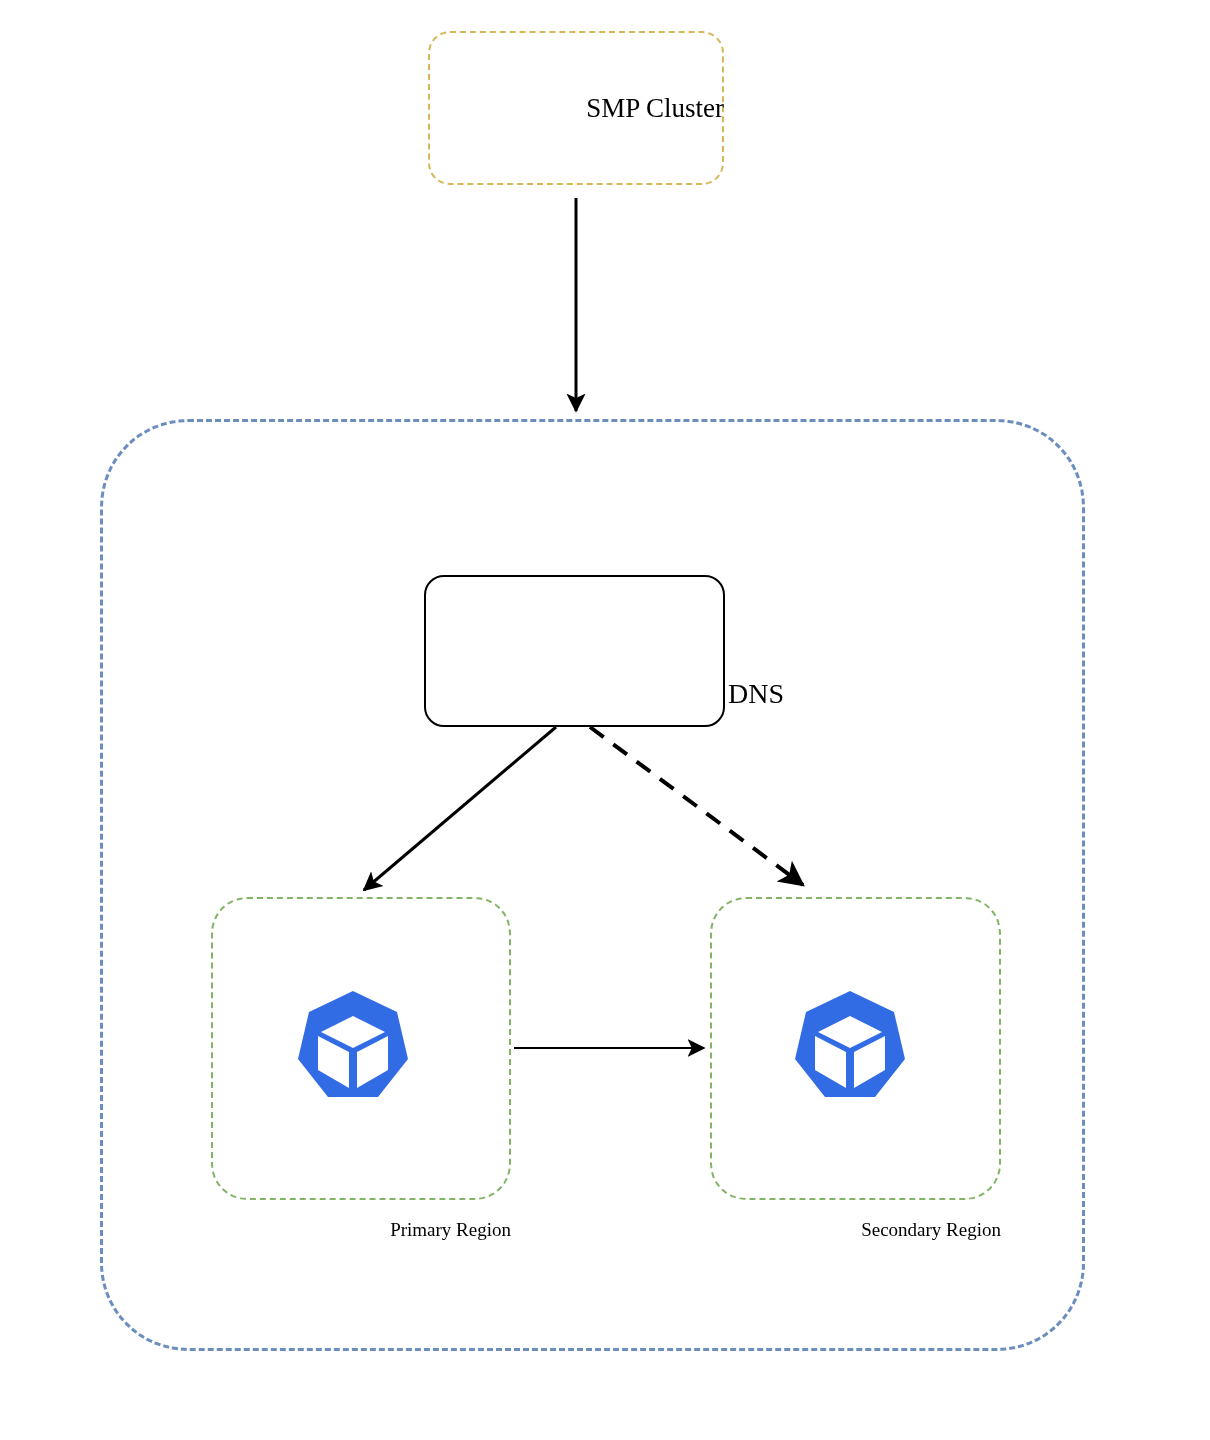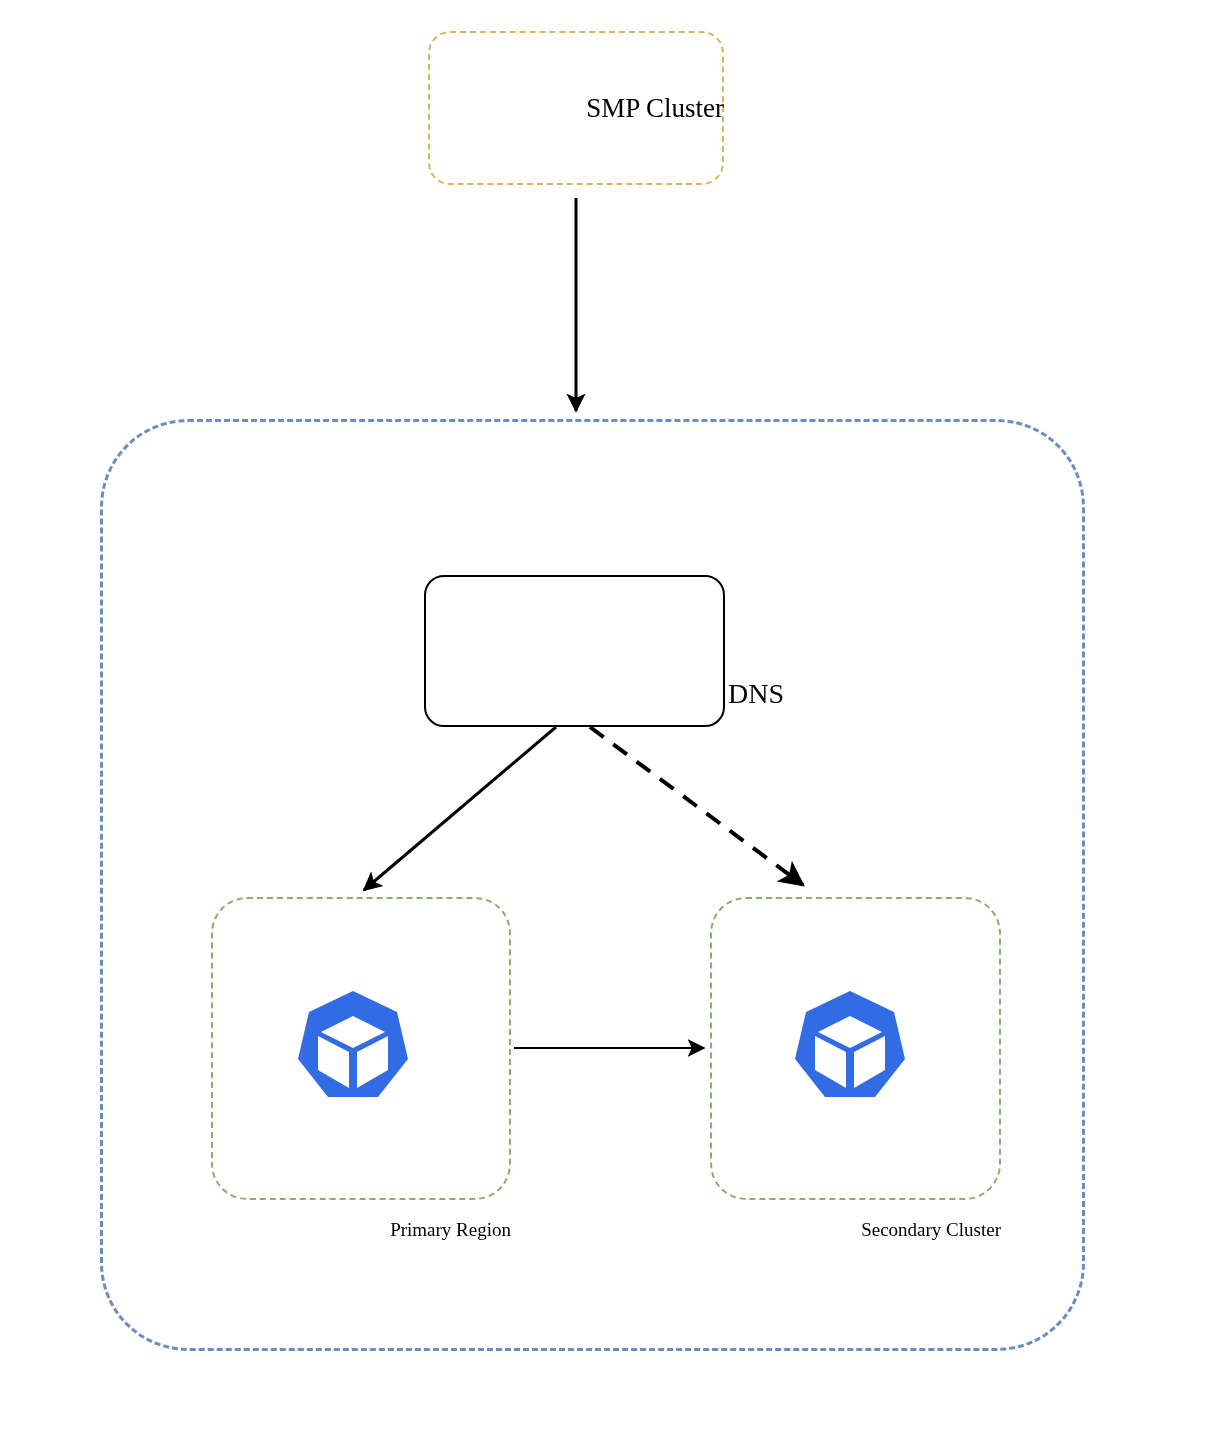--- a/index.html
+++ b/index.html
@@ -164,13 +164,13 @@
 </svg>
 <div id="primary-region-label" class="node-label region-caption">Primary Region</div>
 
 <div id="secondary-region-box" class="region-box"></div>
 <svg id="secondary-k8s-logo" class="k8s-logo" viewBox="0 0 120 120" xmlns="http://www.w3.org/2000/svg">
   <polygon points="60,3 104,24 115,71 85,109 35,109 5,71 16,24" fill="#326ce5"></polygon>
   <polygon points="60,28 92,44 60,60 28,44" fill="#ffffff"></polygon>
   <polygon points="25,48 56,64 56,100 25,82" fill="#ffffff"></polygon>
   <polygon points="95,48 64,64 64,100 95,82" fill="#ffffff"></polygon>
 </svg>
-<div id="secondary-region-label" class="node-label region-caption">Secondary Cluster</div>
+<div id="secondary-region-label" class="node-label region-caption">Secondary Region</div>
 
 </body></html>

